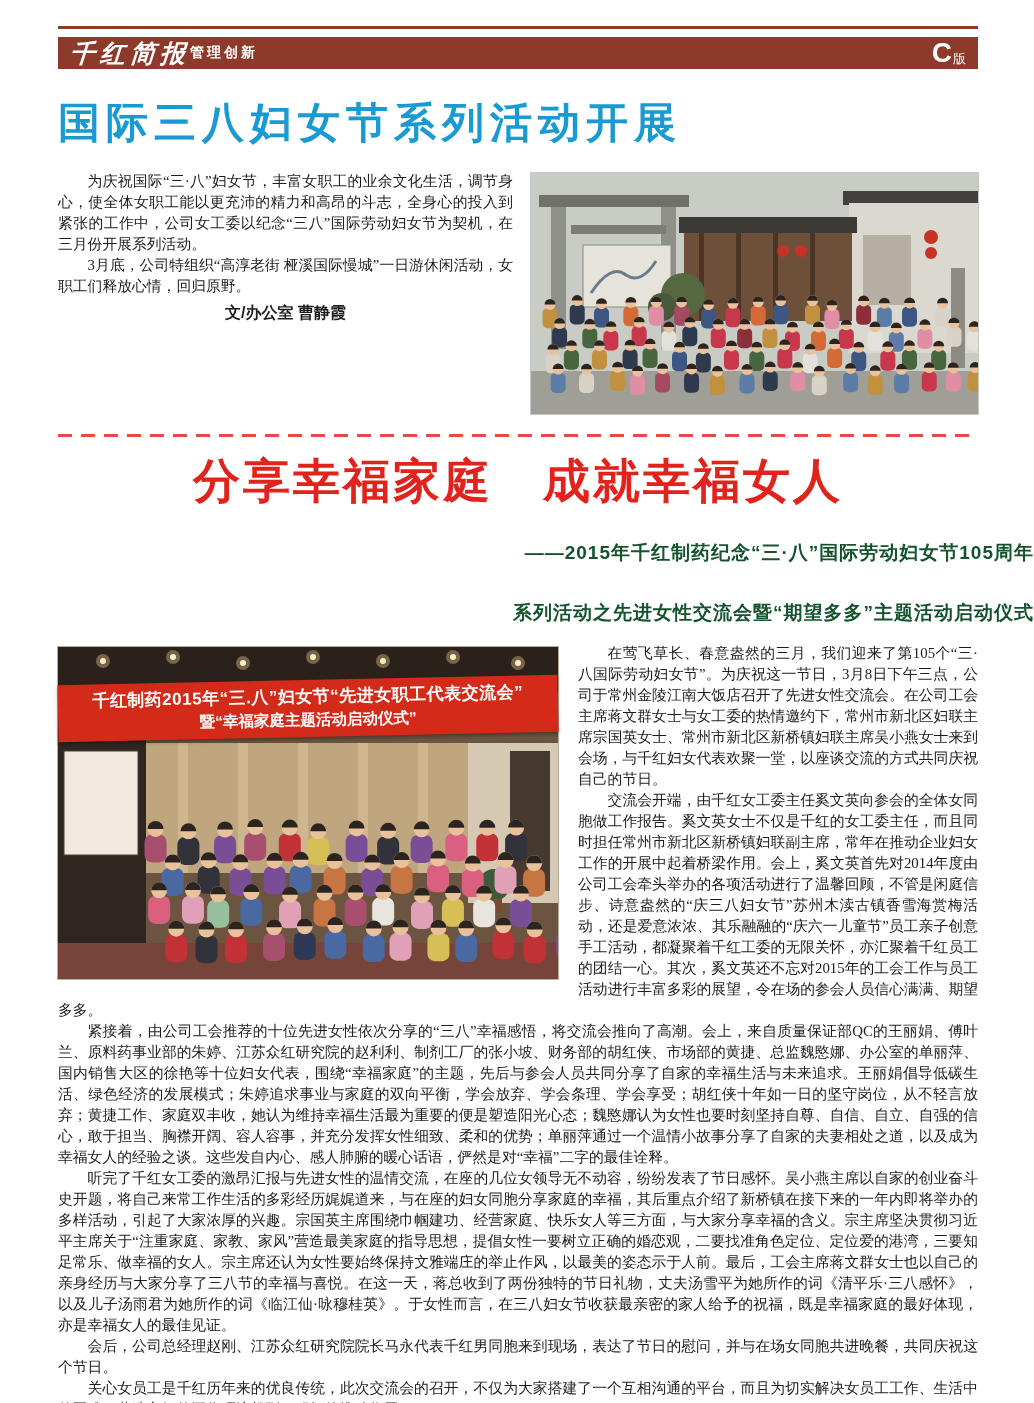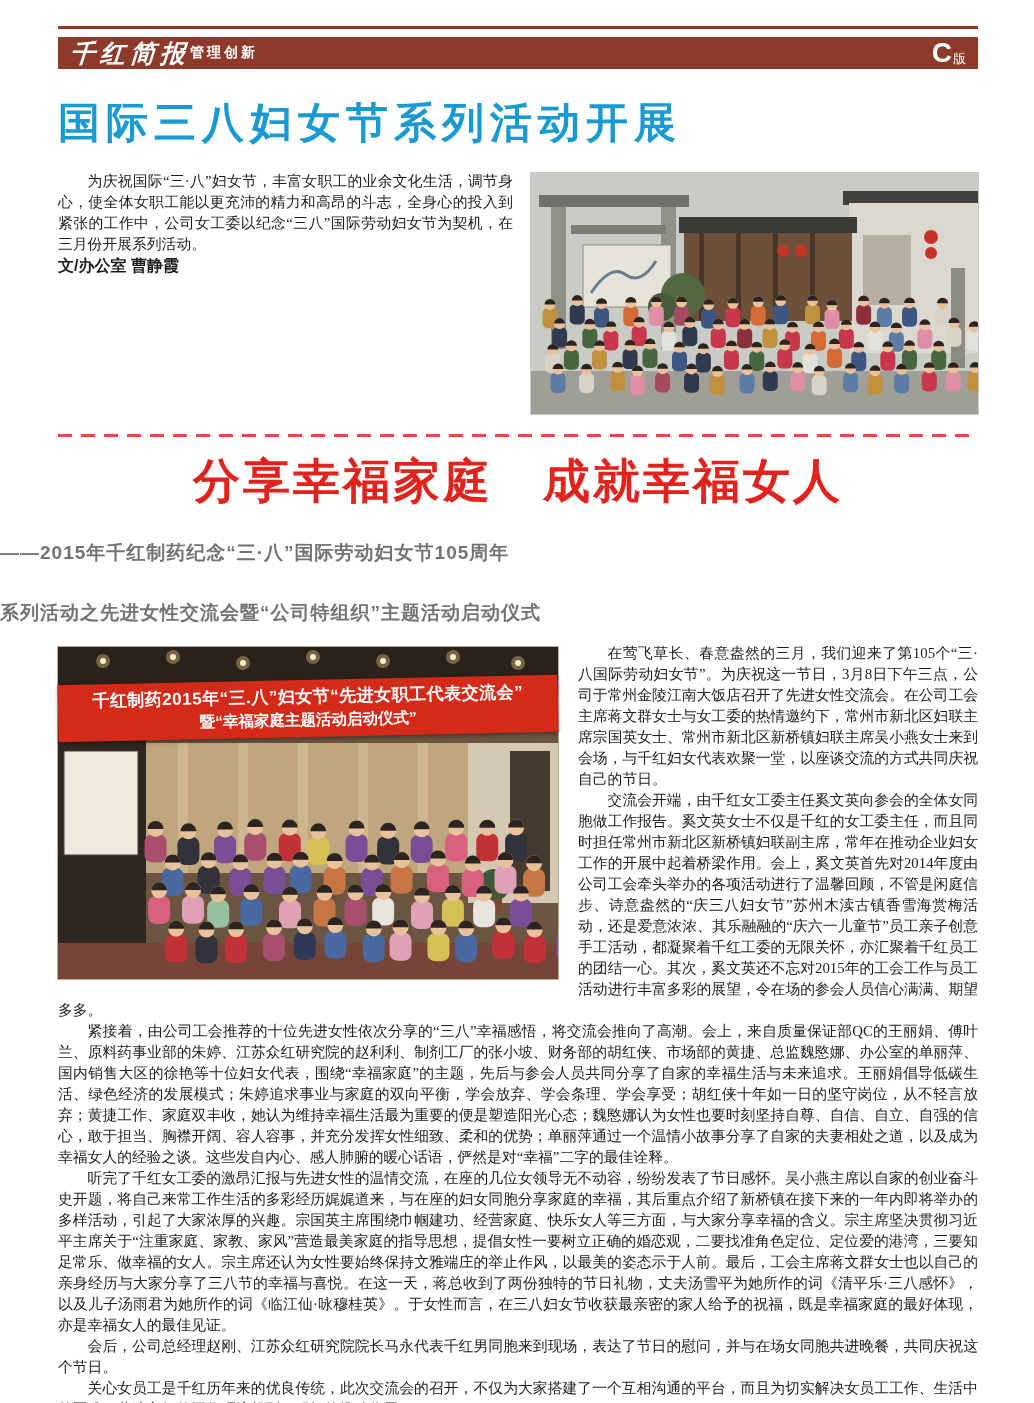--- a/index.html
+++ b/index.html
@@ -34,35 +34,35 @@
   }
   .a1-body{margin:0 56px 0 58px;font-size:14.8px;line-height:21px;text-align:justify;}
   .a1-body::after,.a2-body::after{content:"";display:block;clear:both;}
   .a1-body p,.a2-body p{margin:0;text-indent:2em;}
   .photo1{
     float:right;width:447px;height:241px;margin:2px 0 6px 18px;
     position:relative;outline:1px solid #c6c8c3;background:#c9cbc5;
   }
   .byline{
     font-family:"Liberation Sans","DejaVu Sans",sans-serif;
-    font-weight:bold;font-size:16px;text-align:left;text-indent:0;
+    font-weight:bold;font-size:16px;text-align:center;margin-top:5px;text-indent:0;
   }
   
   .dashed-divider{
     margin:14px 56px 14px 58px;height:3px;
     background:repeating-linear-gradient(90deg,#e84848 0 14px,transparent 14px 23px);
   }
   
   .title-red{
     margin:18px 56px 12px 58px;text-align:center;color:#e0231d;
     font-family:"Liberation Sans","DejaVu Sans",sans-serif;
     font-size:47px;font-weight:bold;letter-spacing:3px;line-height:1.1;
   }
   .subtitle{
-    text-align:left;font-weight:bold;font-size:19px;line-height:28px;color:#737373;
+    text-align:right;font-weight:bold;font-size:19px;line-height:28px;color:#14532d;
     font-family:"Liberation Sans","DejaVu Sans",sans-serif;letter-spacing:1px;margin-top:32px;
   }
   .a2-body{margin:16px 56px 0 58px;font-size:14.8px;line-height:21px;text-align:justify;}
   .photo2{
     float:left;width:500px;height:332px;margin:4px 20px 6px 0;
     position:relative;background:#6b5440;outline:1px solid #b9ab97;
   }
   .banner{
     position:absolute;left:0;top:33px;width:100%;box-sizing:border-box;
     transform:rotate(-1.2deg);background:#d42a1a;color:#ffffff;text-align:center;
@@ -322,30 +322,31 @@
               <circle cx="422.2785584158846" cy="194.74786105233943" r="5.5" fill="#e9c29c"></circle>
               <path d="M 416.7785584158846 194.74786105233943 a 5.5 5.5 0 0 1 11 0 z" fill="#2b2420"></path>
               <rect x="436.60146019310923" y="198.46567441670922" width="15" height="20" rx="5" fill="#c1913f"></rect>
               <circle cx="444.10146019310923" cy="194.61567441670923" r="5.5" fill="#e9c29c"></circle>
               <path d="M 438.60146019310923 194.61567441670923 a 5.5 5.5 0 0 1 11 0 z" fill="#2b2420"></path>
             </g>
         </svg>
       </div>
 
       <p>为庆祝国际“三·八”妇女节，丰富女职工的业余文化生活，调节身心，使全体女职工能以更充沛的精力和高昂的斗志，全身心的投入到紧张的工作中，公司女工委以纪念“三八”国际劳动妇女节为契机，在三月份开展系列活动。</p>
+      <p>3月底，公司特组织“高淳老街 桠溪国际慢城”一日游休闲活动，女职工们释放心情，回归原野。</p>
       <div class="byline">文/办公室 曹静霞</div>
     </div>
   </section>
 
   <div class="dashed-divider"></div>
 
   <section>
     <h1 class="title-red">分享幸福家庭　成就幸福女人</h1>
     <div class="subtitle">——2015年千红制药纪念“三·八”国际劳动妇女节105周年</div>
-    <div class="subtitle">系列活动之先进女性交流会暨“公司特组织”主题活动启动仪式</div>
+    <div class="subtitle">系列活动之先进女性交流会暨“期望多多”主题活动启动仪式</div>
 
     <div class="a2-body">
       <div class="photo2">
         <svg viewBox="0 0 500 332" width="500" height="332">
           <rect width="500" height="332" fill="#6b5440"></rect>
           <rect width="500" height="46" fill="#2a211b"></rect>
           <g>
             <circle cx="45" cy="14" r="7" fill="#ffe2a0" opacity=".35"></circle>
               <circle cx="45" cy="14" r="3" fill="#ffeec2"></circle>
             <circle cx="115" cy="10" r="7" fill="#ffe2a0" opacity=".35"></circle>

